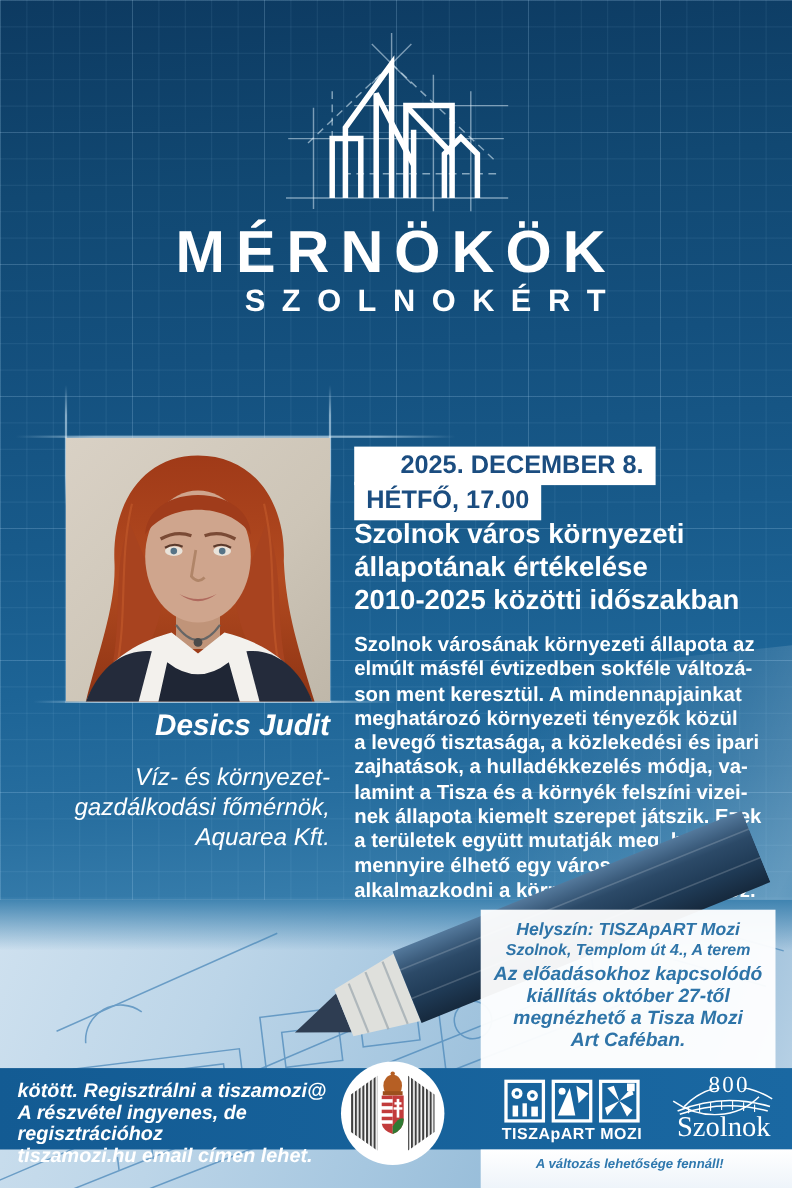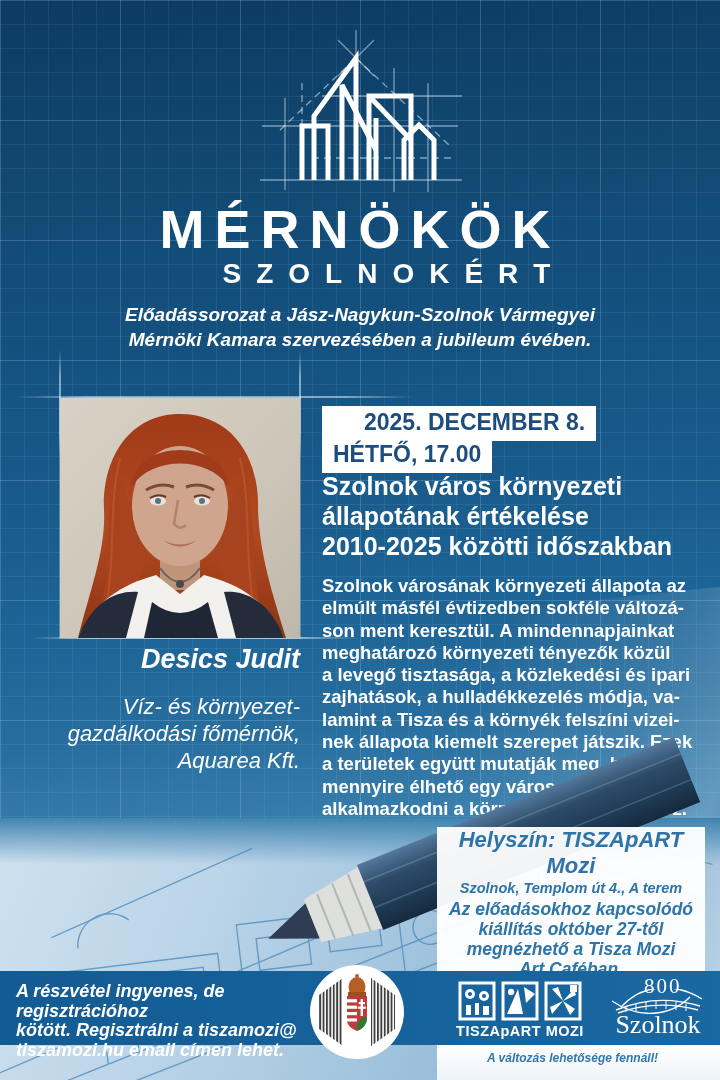--- a/index.html
+++ b/index.html
@@ -47,21 +47,21 @@
   .speaker .role{font-size:22px;font-weight:500;line-height:27px;}
   
   .bp-strip{left:0;top:818px;width:720px;height:262px;
     background:linear-gradient(112deg,#cfe1ef 0%,#bcd5e8 28%,#a6c7e0 52%,#93bad7 72%,#a7c6de 88%,#c2d8ea 100%);}
   .bp-fade{left:0;top:818px;width:720px;height:46px;
     background:linear-gradient(180deg,rgba(58,128,174,.95),rgba(58,128,174,0));}
   .pencil{left:250px;top:893px;width:470px;height:90px;transform:rotate(-22deg);transform-origin:20px 45px;}
   
   .venue{left:437px;top:827px;width:268px;height:146px;background:rgba(255,255,255,.95);
     color:#2e74a8;text-align:center;font-style:italic;}
-  .venue .l1{margin-top:0;font-size:22px;font-weight:800;}
+  .venue .l1{margin-top:10px;font-size:16px;font-weight:800;}
   .venue .l2{font-size:14.5px;font-weight:600;margin-top:1px;text-align:center;}
   .venue .exh{margin-top:3px;font-size:17.5px;font-weight:800;line-height:20px;}
   
   .bar{left:0;top:971px;width:720px;height:74px;background:linear-gradient(90deg,#135b93,#1a68a2);}
   .reg{left:16px;top:982px;width:330px;color:#fff;font-style:italic;font-size:18px;font-weight:600;line-height:19.5px;}
   .emblem{left:309px;top:964px;width:96px;height:96px;}
   .tp-tiles{left:458px;top:981px;width:124px;height:40px;}
   .tp-label{left:448px;top:1023px;width:144px;text-align:center;color:#fff;font-size:14.5px;font-weight:800;letter-spacing:.5px;}
   .sz-year{left:644px;top:974px;width:50px;color:#fff;font-family:"Liberation Serif",serif;font-size:21px;letter-spacing:2px;}
   .sz-bridge{left:610px;top:989px;width:94px;height:25px;}
@@ -102,24 +102,20 @@
       <path d="M90 152 V57 L124 122"></path>
       <path d="M124 152 V90"></path>
       <path d="M117 152 V68 H159 V152"></path>
       <path d="M117 68 L159 112"></path>
       <path d="M152 152 V112 L167 97 L182 112 V152"></path>
     </g>
   </svg>
 
   <div class="abs title1">MÉRNÖKÖK</div>
   <div class="abs title2">SZOLNOKÉRT</div>
-  <div class="abs subtitle">
-    <div>Előadássorozat a Jász-Nagykun-Szolnok Vármegyei</div>
-    <div>Mérnöki Kamara szervezésében a jubileum évében.</div>
-  </div>
 
   <div class="abs chline chh" style="left:14px;top:396px;width:400px;"></div>
   <div class="abs chline chv" style="left:59px;top:350px;height:110px;"></div>
   <div class="abs chline chv" style="left:299px;top:350px;height:110px;"></div>
   <div class="abs chline chh" style="left:30px;top:637px;width:330px;"></div>
 
   <svg class="abs photo" viewBox="0 0 240 240">
     <defs>
       <linearGradient id="pbg" x1="0" y1="0" x2="1" y2="1">
         <stop offset="0" stop-color="#d9d1c5"></stop>
@@ -248,22 +244,22 @@
       <div>Az előadásokhoz kapcsolódó</div>
       <div>kiállítás október 27-től</div>
       <div>megnézhető a Tisza Mozi</div>
       <div>Art Caféban.</div>
     </div>
   </div>
 
   <div class="abs bar"></div>
 
   <div class="abs reg">
+    <div>kötött. Regisztrálni a tiszamozi@</div>
     <div>A részvétel ingyenes, de regisztrációhoz</div>
-    <div>kötött. Regisztrálni a tiszamozi@</div>
     <div>tiszamozi.hu email címen lehet.</div>
   </div>
 
   <svg class="abs emblem" viewBox="0 0 96 96">
     <defs>
       <pattern id="bars" width="3.4" height="8" patternUnits="userSpaceOnUse">
         <rect width="1.9" height="8" fill="#3f3f3f"></rect>
       </pattern>
     </defs>
     <circle cx="48" cy="48" r="47" fill="#ffffff"></circle>

